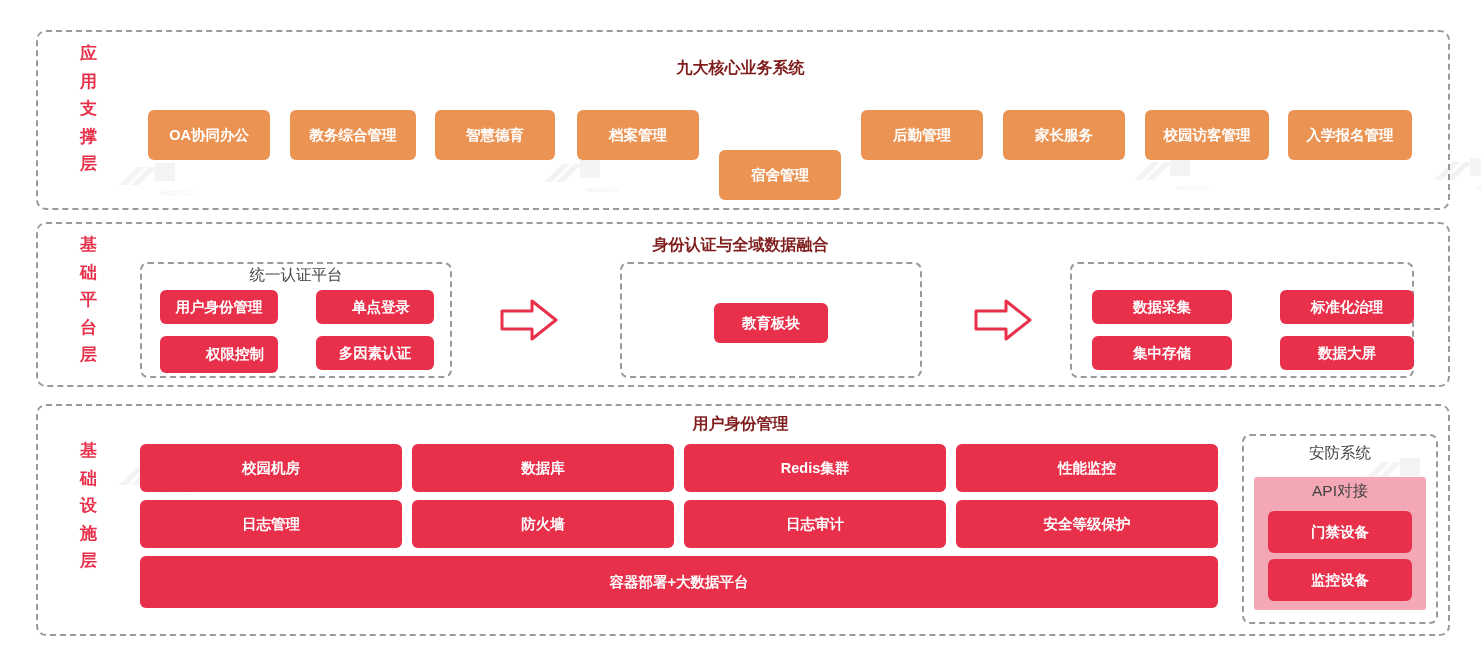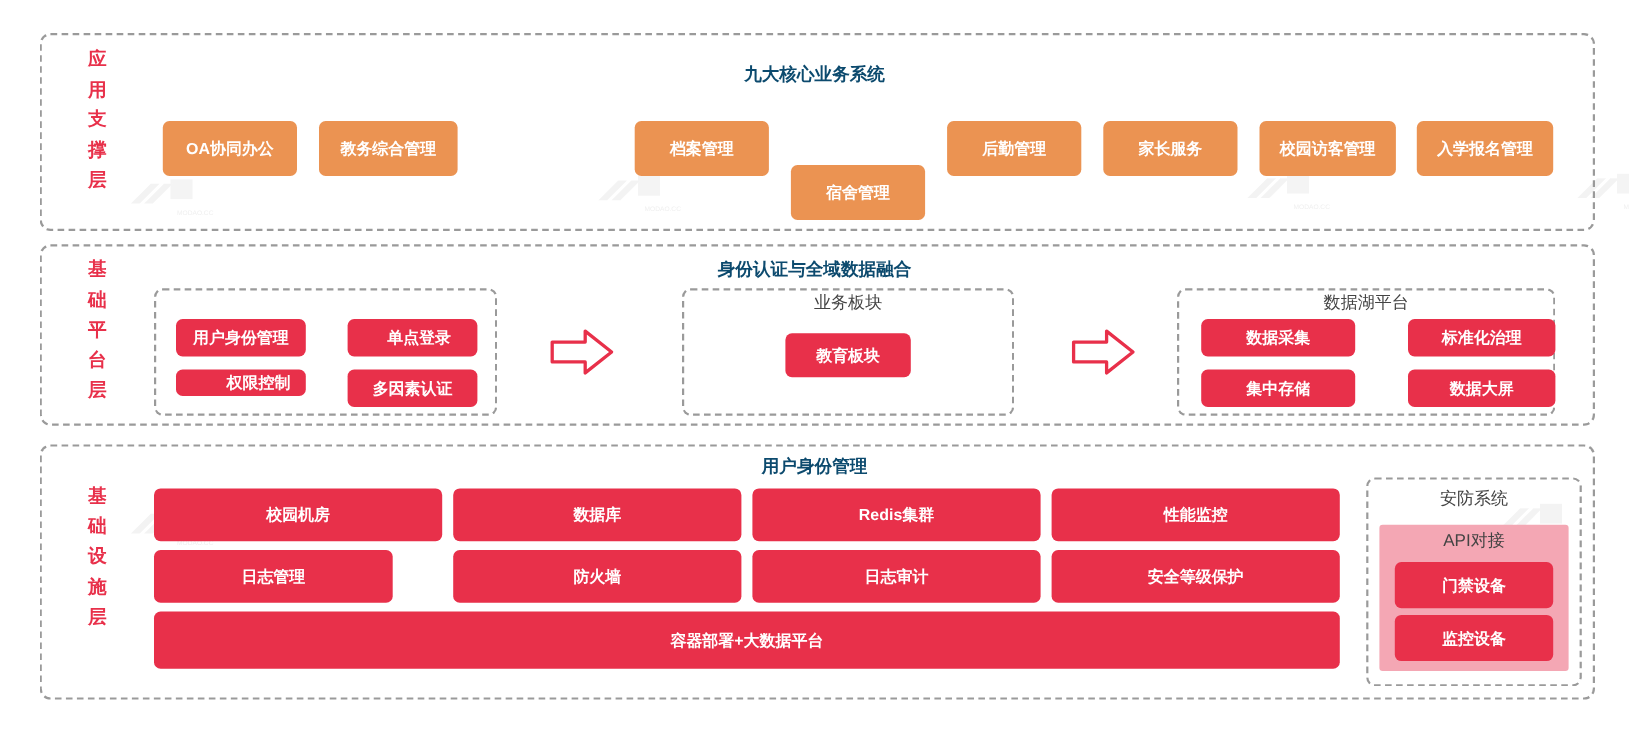--- a/index.html
+++ b/index.html
@@ -49,21 +49,21 @@
     font-weight: bold;
     font-size: 17px;
     line-height: 1.62;
     letter-spacing: 1px;
     z-index: 3;
   }
   .layer-title {
     position: absolute;
     font-size: 16px;
     font-weight: bold;
-    color: #0c4a6e;
+    color: #7f1d1d;
     z-index: 3;
     white-space: nowrap;
   }
 
   
   .node {
     position: absolute;
     box-sizing: border-box;
     display: flex;
     align-items: center;
@@ -219,63 +219,63 @@
     <div>用</div>
     <div>支</div>
     <div>撑</div>
     <div>层</div>
   </div>
 
   <div class="layer-title" style="left:0; top:58px; width:1481px; text-align:center;">九大核心业务系统</div>
 
   <div class="node orange" style="left:148px; top:110px; width:122px; height:50px;">OA协同办公</div>
   <div class="node orange" style="left:290px; top:110px; width:126px; height:50px;">教务综合管理</div>
+  <div class="node orange" style="left:435px; top:110px; width:120px; height:50px;">智慧德育</div>
   <div class="node orange" style="left:577px; top:110px; width:122px; height:50px;">档案管理</div>
   <div class="node orange" style="left:719px; top:110px; width:122px; height:50px;margin-top:40px;">宿舍管理</div>
   <div class="node orange" style="left:861px; top:110px; width:122px; height:50px;">后勤管理</div>
   <div class="node orange" style="left:1003px; top:110px; width:122px; height:50px;">家长服务</div>
   <div class="node orange" style="left:1145px; top:110px; width:124px; height:50px;">校园访客管理</div>
   <div class="node orange" style="left:1288px; top:110px; width:124px; height:50px;">入学报名管理</div>
 
   <div class="layer" style="left:36px; top:222px; width:1414px; height:165px;"></div>
 
   <div class="layer-label" style="left:72px; top:231px;">
     <div>基</div>
     <div>础</div>
     <div>平</div>
     <div>台</div>
     <div>层</div>
   </div>
 
   <div class="layer-title" style="left:0; top:235px; width:1481px; text-align:center;">身份认证与全域数据融合</div>
 
   <div class="group" style="left:140px; top:262px; width:312px; height:116px;"></div>
+  <div class="group-title" style="left:140px; top:265px; width:312px;">统一认证平台</div>
   <div class="node red" style="left:160px; top:290px; width:118px; height:34px;">用户身份管理</div>
   <div class="node red" style="left:316px; top:290px; width:118px; height:34px;padding-left:12px;">单点登录</div>
-  <div class="node red" style="left:160px; top:336px; width:118px; height:24px;padding-left:32px;">权限控制</div>
+  <div class="node red" style="left:160px; top:336px; width:118px; height:37px;padding-left:32px;">权限控制</div>
   <div class="node red" style="left:316px; top:336px; width:118px; height:34px;">多因素认证</div>
 
   <div class="arrow" style="left:498px; top:295px;">
     <svg width="62" height="50" viewBox="0 0 62 50">
       <path d="M4 16 L34 16 L34 6 L58 25 L34 44 L34 34 L4 34 Z" fill="none" stroke="#e8304a" stroke-width="3" stroke-linejoin="round"></path>
     </svg>
   </div>
 
   <div class="group" style="left:620px; top:262px; width:302px; height:116px;"></div>
-  <div class="group-title" style="left:620px; top:265px; width:302px;">业务板块</div>
   <div class="node red" style="left:714px; top:303px; width:114px; height:40px;">教育板块</div>
 
   <div class="arrow" style="left:972px; top:295px;">
     <svg width="62" height="50" viewBox="0 0 62 50">
       <path d="M4 16 L34 16 L34 6 L58 25 L34 44 L34 34 L4 34 Z" fill="none" stroke="#e8304a" stroke-width="3" stroke-linejoin="round"></path>
     </svg>
   </div>
 
   <div class="group" style="left:1070px; top:262px; width:344px; height:116px;"></div>
-  <div class="group-title" style="left:1070px; top:265px; width:344px;">数据湖平台</div>
   <div class="node red" style="left:1092px; top:290px; width:140px; height:34px;">数据采集</div>
   <div class="node red" style="left:1280px; top:290px; width:134px; height:34px;">标准化治理</div>
   <div class="node red" style="left:1092px; top:336px; width:140px; height:34px;">集中存储</div>
   <div class="node red" style="left:1280px; top:336px; width:134px; height:34px;">数据大屏</div>
 
   <div class="layer" style="left:36px; top:404px; width:1414px; height:232px;"></div>
 
   <div class="layer-label" style="left:72px; top:437px;">
     <div>基</div>
     <div>础</div>
@@ -284,21 +284,21 @@
     <div>层</div>
   </div>
 
   <div class="layer-title" style="left:0; top:414px; width:1481px; text-align:center;">用户身份管理</div>
 
   <div class="node red" style="left:140px; top:444px; width:262px; height:48px;">校园机房</div>
   <div class="node red" style="left:412px; top:444px; width:262px; height:48px;">数据库</div>
   <div class="node red" style="left:684px; top:444px; width:262px; height:48px;">Redis集群</div>
   <div class="node red" style="left:956px; top:444px; width:262px; height:48px;">性能监控</div>
 
-  <div class="node red" style="left:140px; top:500px; width:217px; height:48px;">日志管理</div>
+  <div class="node red" style="left:140px; top:500px; width:262px; height:48px;">日志管理</div>
   <div class="node red" style="left:412px; top:500px; width:262px; height:48px;">防火墙</div>
   <div class="node red" style="left:684px; top:500px; width:262px; height:48px;">日志审计</div>
   <div class="node red" style="left:956px; top:500px; width:262px; height:48px;">安全等级保护</div>
 
   <div class="node red" style="left:140px; top:556px; width:1078px; height:52px;">容器部署+大数据平台</div>
 
   <div class="group" style="left:1242px; top:434px; width:196px; height:190px;"></div>
   <div class="group-title" style="left:1242px; top:443px; width:196px;">安防系统</div>
 
   <div class="pink-panel" style="left:1254px; top:477px; width:172px; height:133px;"></div>

